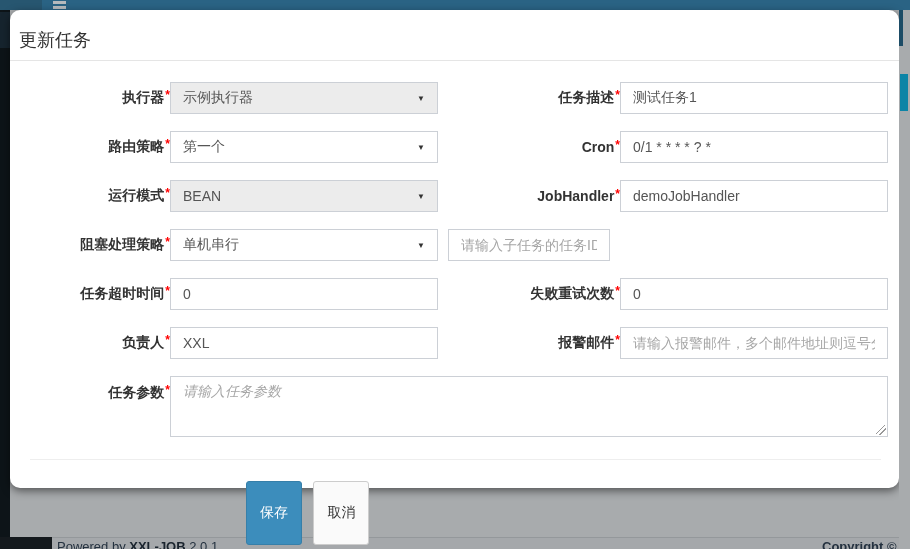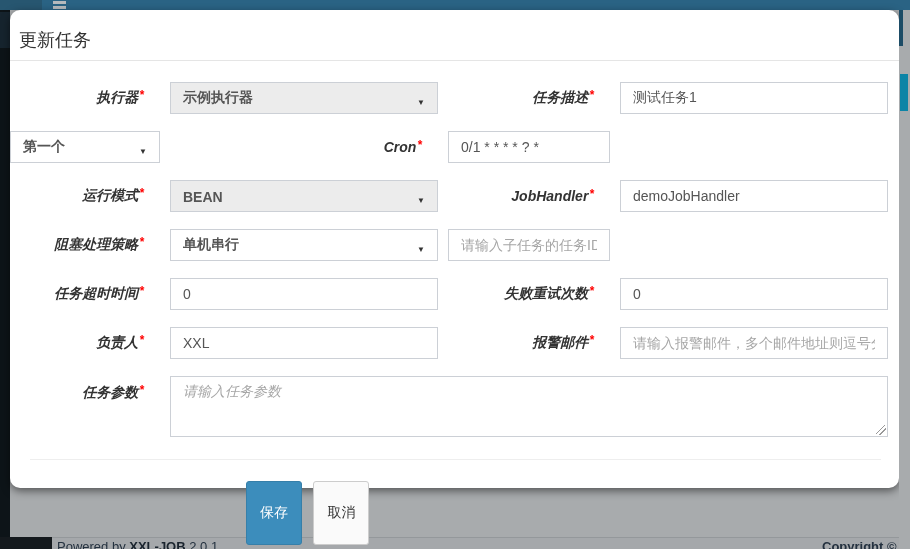--- a/index.html
+++ b/index.html
@@ -35,33 +35,33 @@
     background:#fff; border-radius:10px; box-shadow:0 3px 9px rgba(0,0,0,.5); z-index:4;
   }
   .modal-header { padding:20px 15px 10px 9px; border-bottom:1px solid #e5e5e5; height:51px; }
   .modal-title  { font-size:18px; line-height:20px; color:#333; }
 
   .modal-body { padding-top:21px; }
   .form-row {
     display:grid; grid-template-columns:160px 278px 172px 278px;
     align-items:center; margin-bottom:17px;
   }
-  .control-label { text-align:right; padding-right:26px; font-weight:700; font-size:14px; color:#333;font-style:italic; }
+  .control-label { text-align:right; padding-right:0; font-weight:700; font-size:14px; color:#333; }
   .req { color:#ff0000; font-size:12px; position:relative; top:-3px; margin-left:1px; }
 
   .control {
     height:32px; width:auto; margin-right:10px;
     border:1px solid #ccd0d6; border-radius:0;
     font-size:14px; color:#555; padding:6px 12px; background:#fff;
     font-family:inherit;
   }
   input.control { outline:none; }
   input.control::placeholder, textarea.control::placeholder { color:#a6a6a6; opacity:1; }
 
-  .select { display:flex; align-items:flex-end; justify-content:space-between; cursor:pointer;font-weight:bold; }
+  .select { display:flex; align-items:center; justify-content:space-between; cursor:pointer; }
   .select .arrow { font-size:8px; color:#333; margin-left:6px; flex:none; }
   .select .sel-text { white-space:nowrap; overflow:hidden; }
   .disabled { background:#ececec; cursor:default; }
 
   .textarea-row { margin-bottom:8px; align-items:start; }
   .textarea-row .control-label { line-height:32px; }
   .ta-wrap { grid-column:2 / 5; position:relative; margin-right:10px; }
   textarea.control { display:block; width:100%; height:61px; resize:none; margin:0; line-height:17px;font-style:italic; }
   .resize-handle {
     position:absolute; right:2px; bottom:2px; width:10px; height:10px; pointer-events:none;
@@ -112,20 +112,21 @@
       <label class="control-label"><span>执行器</span><span class="req">*</span></label>
       <div class="control select disabled">
         <span class="sel-text">示例执行器</span>
         <span class="arrow">▼</span>
       </div>
       <label class="control-label"><span>任务描述</span><span class="req">*</span></label>
       <input class="control" value="测试任务1" style="">
     </div>
 
     <div class="form-row">
+      <label class="control-label"><span>路由策略</span><span class="req">*</span></label>
       <div class="control select">
         <span class="sel-text">第一个</span>
         <span class="arrow">▼</span>
       </div>
       <label class="control-label"><span>Cron</span><span class="req">*</span></label>
       <input class="control" value="0/1 * * * * ? *" style="">
     </div>
 
     <div class="form-row">
       <label class="control-label"><span>运行模式</span><span class="req">*</span></label>

